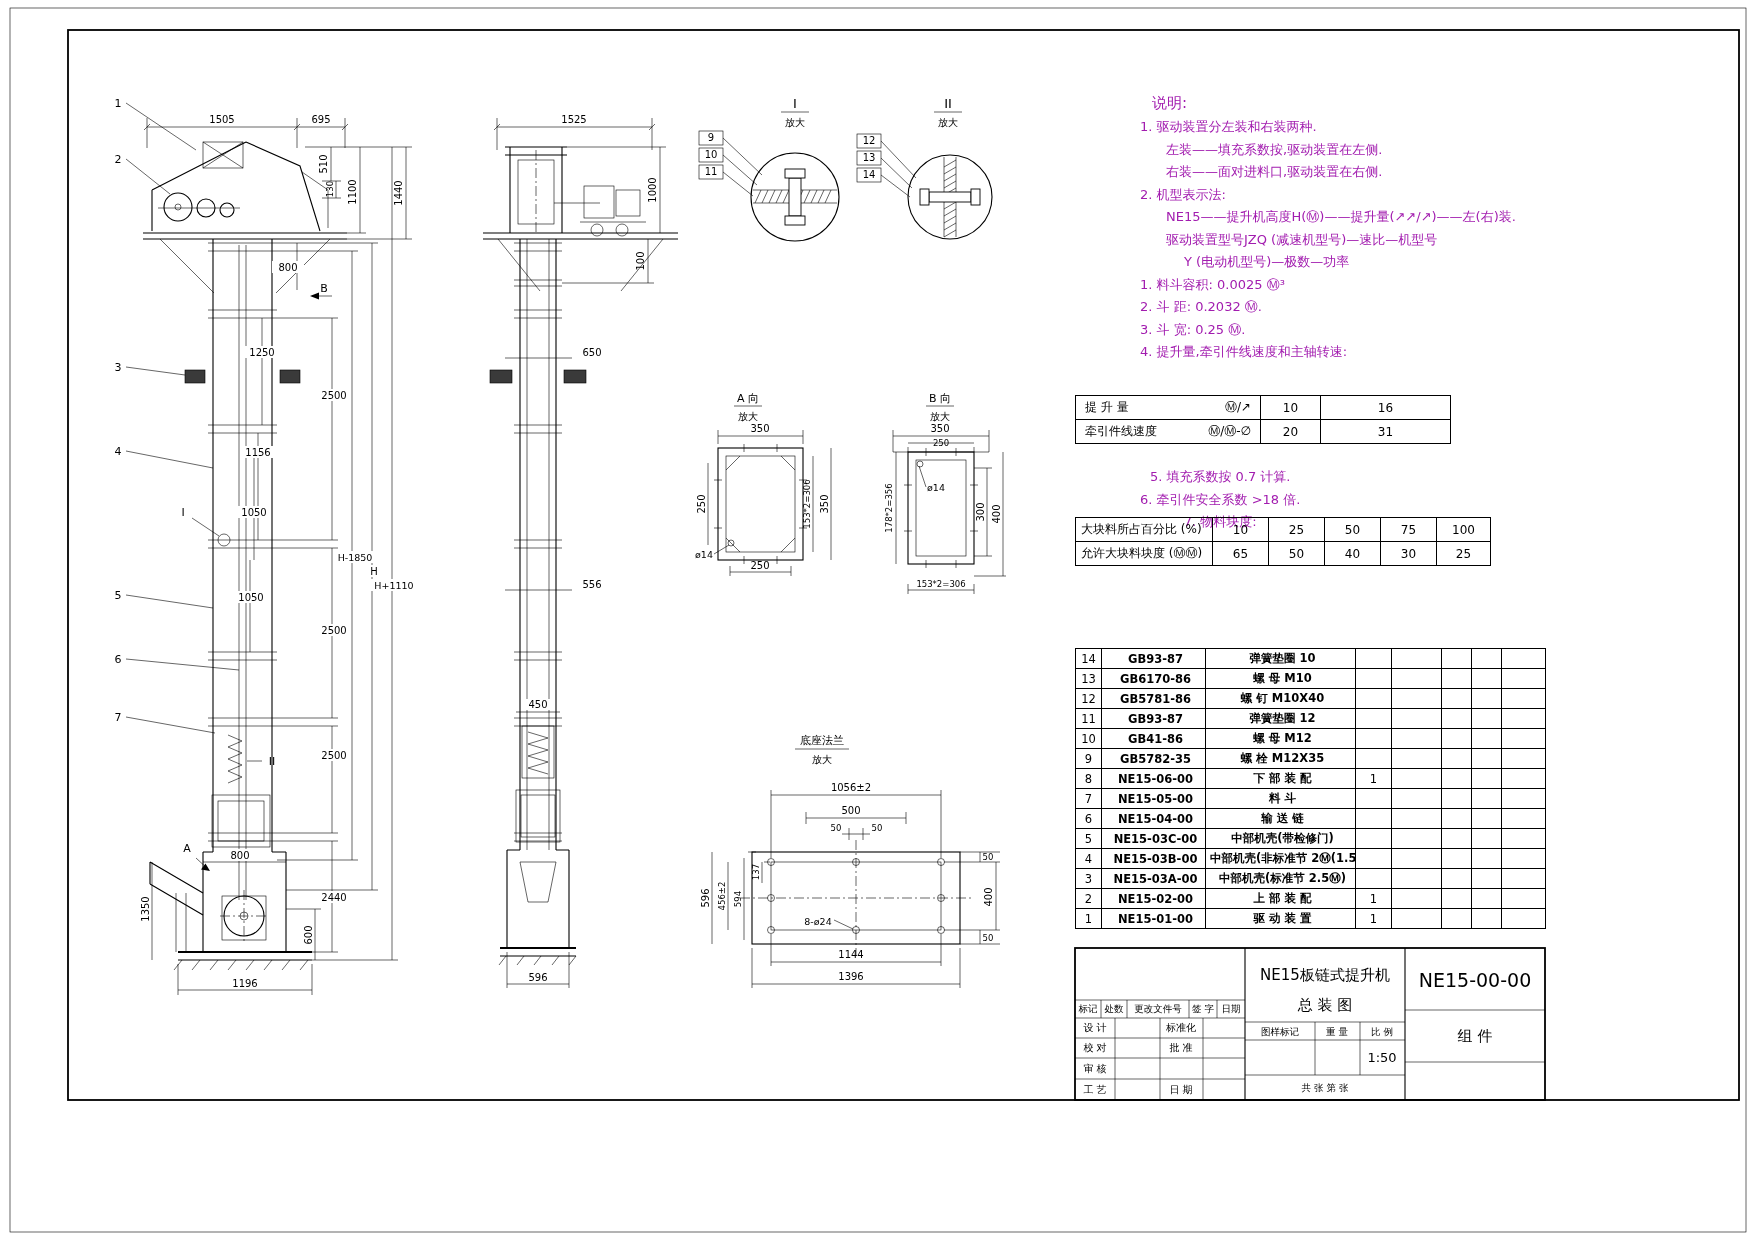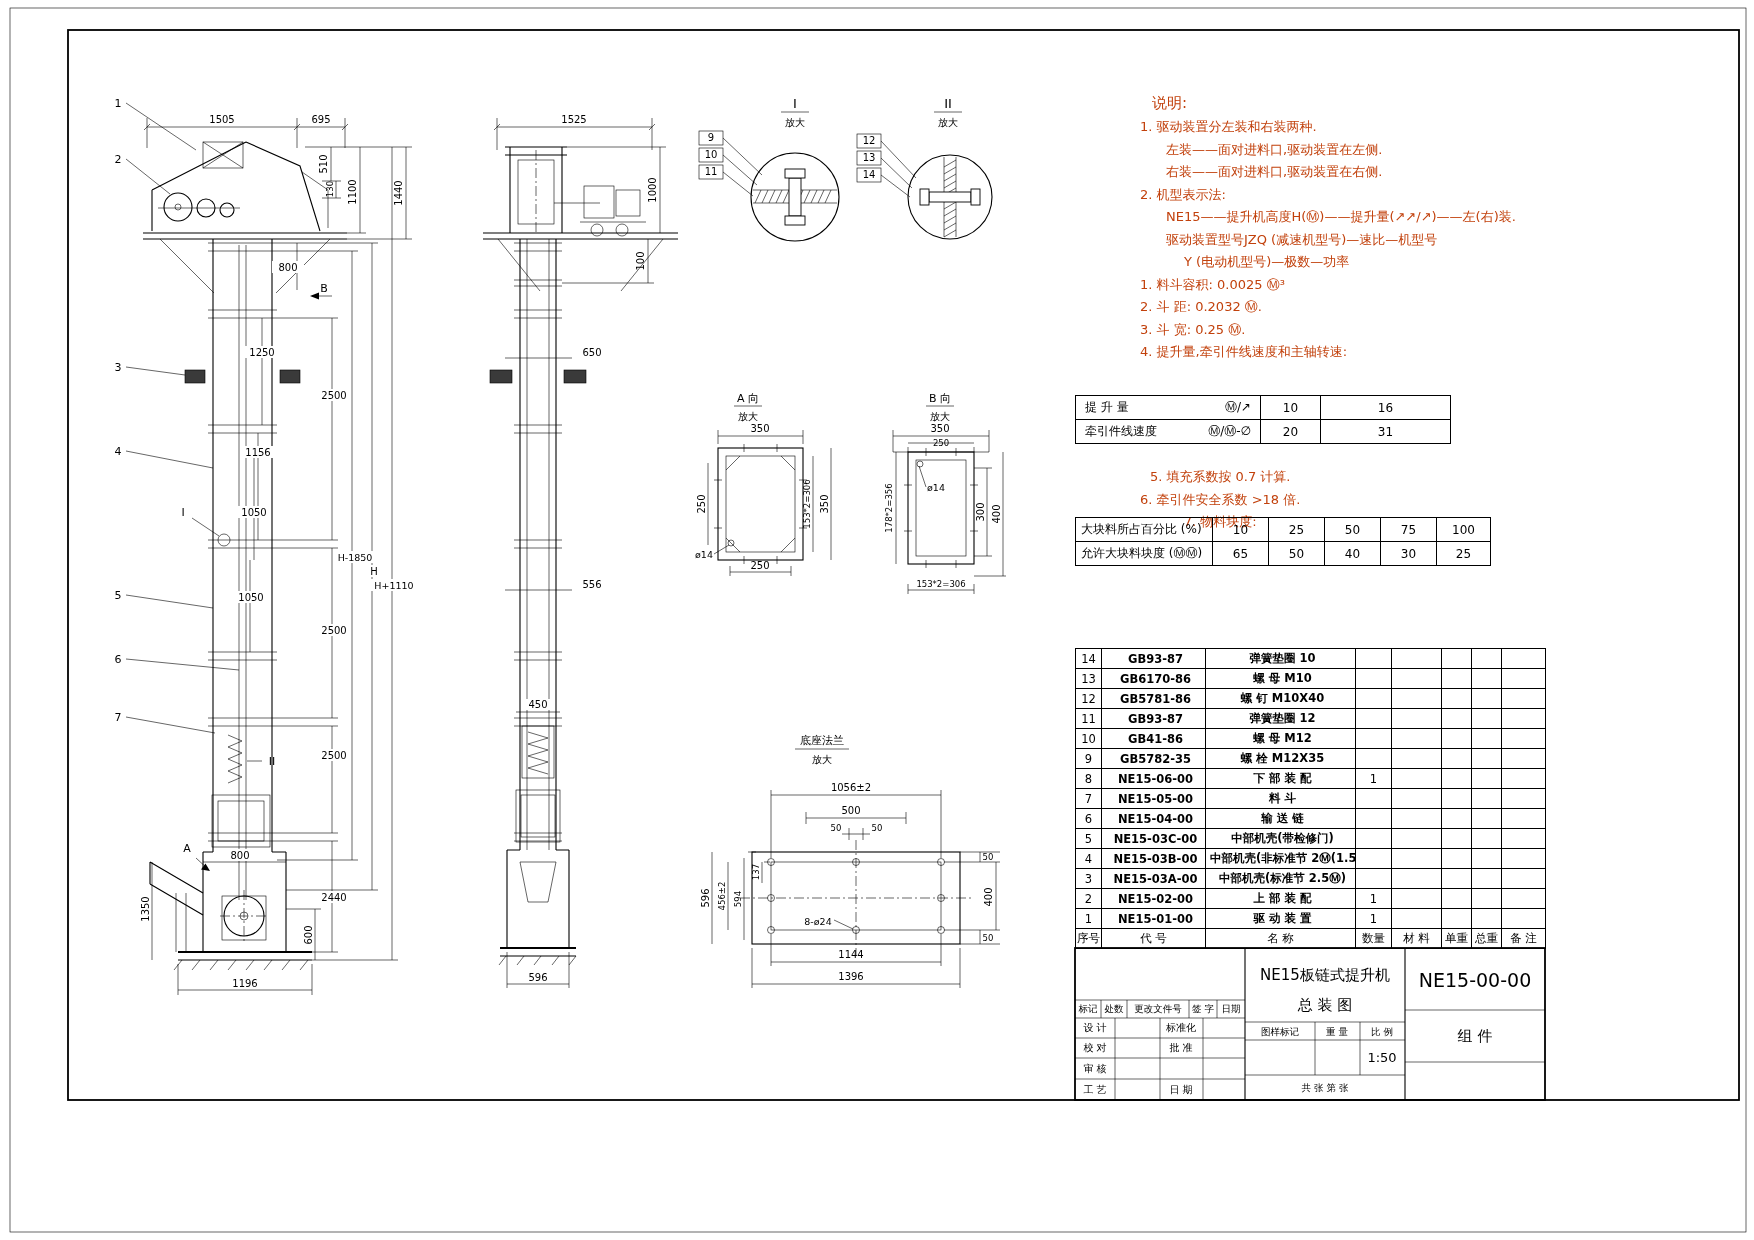--- a/index.html
+++ b/index.html
@@ -16,21 +16,21 @@
   svg .ah { fill:#000; stroke:none; }
   svg text { fill:#000; font-family:"DejaVu Sans",sans-serif; }
   .d8  { font-size:8.5px; text-anchor:middle; }
   .d9  { font-size:9.5px; text-anchor:middle; }
   .d10 { font-size:10px;  text-anchor:middle; }
   .d11 { font-size:11px;  text-anchor:middle; }
   .d13 { font-size:13px;  text-anchor:middle; }
   .d15 { font-size:15px;  text-anchor:middle; }
   .d19 { font-size:19px;  text-anchor:middle; }
 
-  .notes { position:absolute; color:#c2410c; white-space:nowrap; }
+  .notes { position:absolute; color:#a21caf; white-space:nowrap; }
   .nh { font-size:15px; height:26px; line-height:26px; padding-left:12px; }
   .nl { font-size:13px; height:22.5px; line-height:22.5px; }
   .i1 { padding-left:26px; } .i2 { padding-left:44px; }
 
   table.tbl { position:absolute; border-collapse:collapse; table-layout:fixed; border:1.5px solid #000; }
   table.tbl td { border:1px solid #000; font-size:12px; color:#000; text-align:center; padding:0; white-space:nowrap; overflow:hidden; }
   #perf td { height:24px; }
   #blk td  { height:24px; }
   #bom td  { height:20px; font-size:11.5px; }
   #bom td.l { text-align:center; padding-left:4px;font-weight:bold; }
@@ -321,21 +321,21 @@
     <text class="d13" x="1382" y="1062">1:50</text>
     <text class="d9" x="1325" y="1091">共    张    第    张</text>
     <text class="d19" x="1475" y="987">NE15-00-00</text>
     <text class="d15" x="1475" y="1041">组  件</text>
   </g>
 </svg>
 
 <div class="notes" style="left:1140px; top:90px;">
   <div class="nh">说明:</div>
   <div class="nl">1. 驱动装置分左装和右装两种.</div>
-  <div class="nl i1">左装——面对进料口,驱动装置在左侧.</div>
+  <div class="nl i1">左装——填充系数按,驱动装置在左侧.</div>
   <div class="nl i1">右装——面对进料口,驱动装置在右侧.</div>
   <div class="nl">2. 机型表示法:</div>
   <div class="nl i1">NE15——提升机高度H(Ⓜ)——提升量(↗↗/↗)——左(右)装.</div>
   <div class="nl i1">驱动装置型号JZQ  (减速机型号)—速比—机型号</div>
   <div class="nl i2">Y  (电动机型号)—极数—功率</div>
   <div class="nl">1. 料斗容积: 0.0025 Ⓜ³</div>
   <div class="nl">2. 斗  距: 0.2032 Ⓜ.</div>
   <div class="nl">3. 斗  宽: 0.25 Ⓜ.</div>
   <div class="nl">4. 提升量,牵引件线速度和主轴转速:</div>
 </div>
@@ -550,24 +550,14 @@
   <tr>
         <td>1</td>
         <td class="l">NE15-01-00</td>
         <td class="l">驱 动 装 置</td>
         <td>1</td>
         <td></td>
         <td></td>
         <td></td>
         <td></td>
       </tr>
-  <tr>
-    <td>序号</td>
-    <td>代  号</td>
-    <td>名    称</td>
-    <td>数量</td>
-    <td>材  料</td>
-    <td>单重</td>
-    <td>总重</td>
-    <td>备 注</td>
-  </tr>
 </tbody>
   </table>
 
 </body></html>

